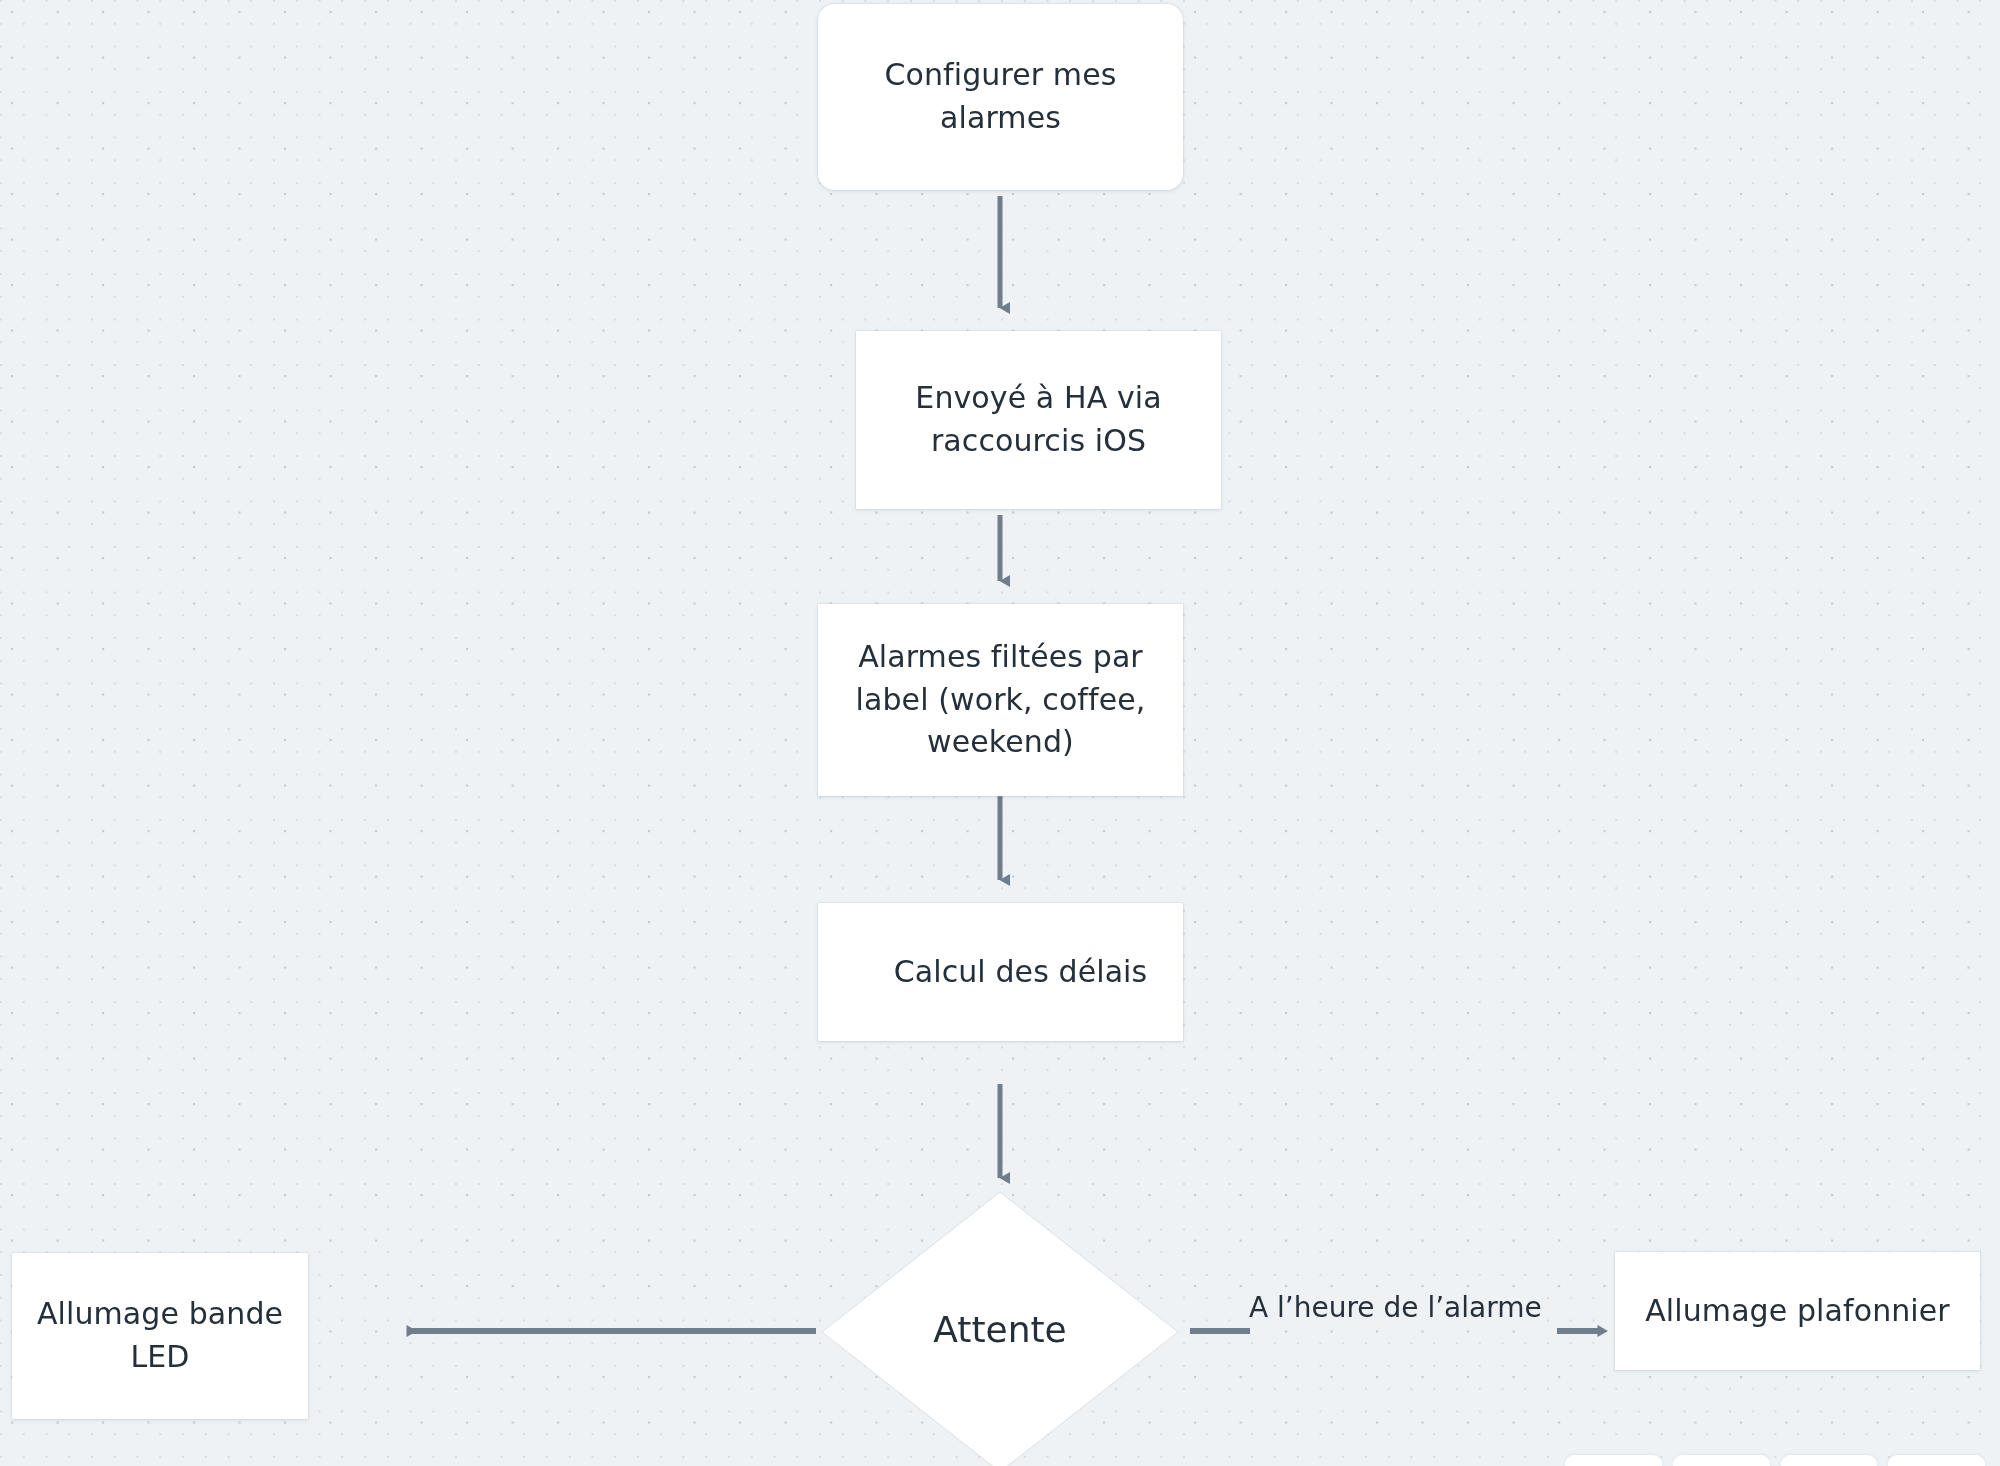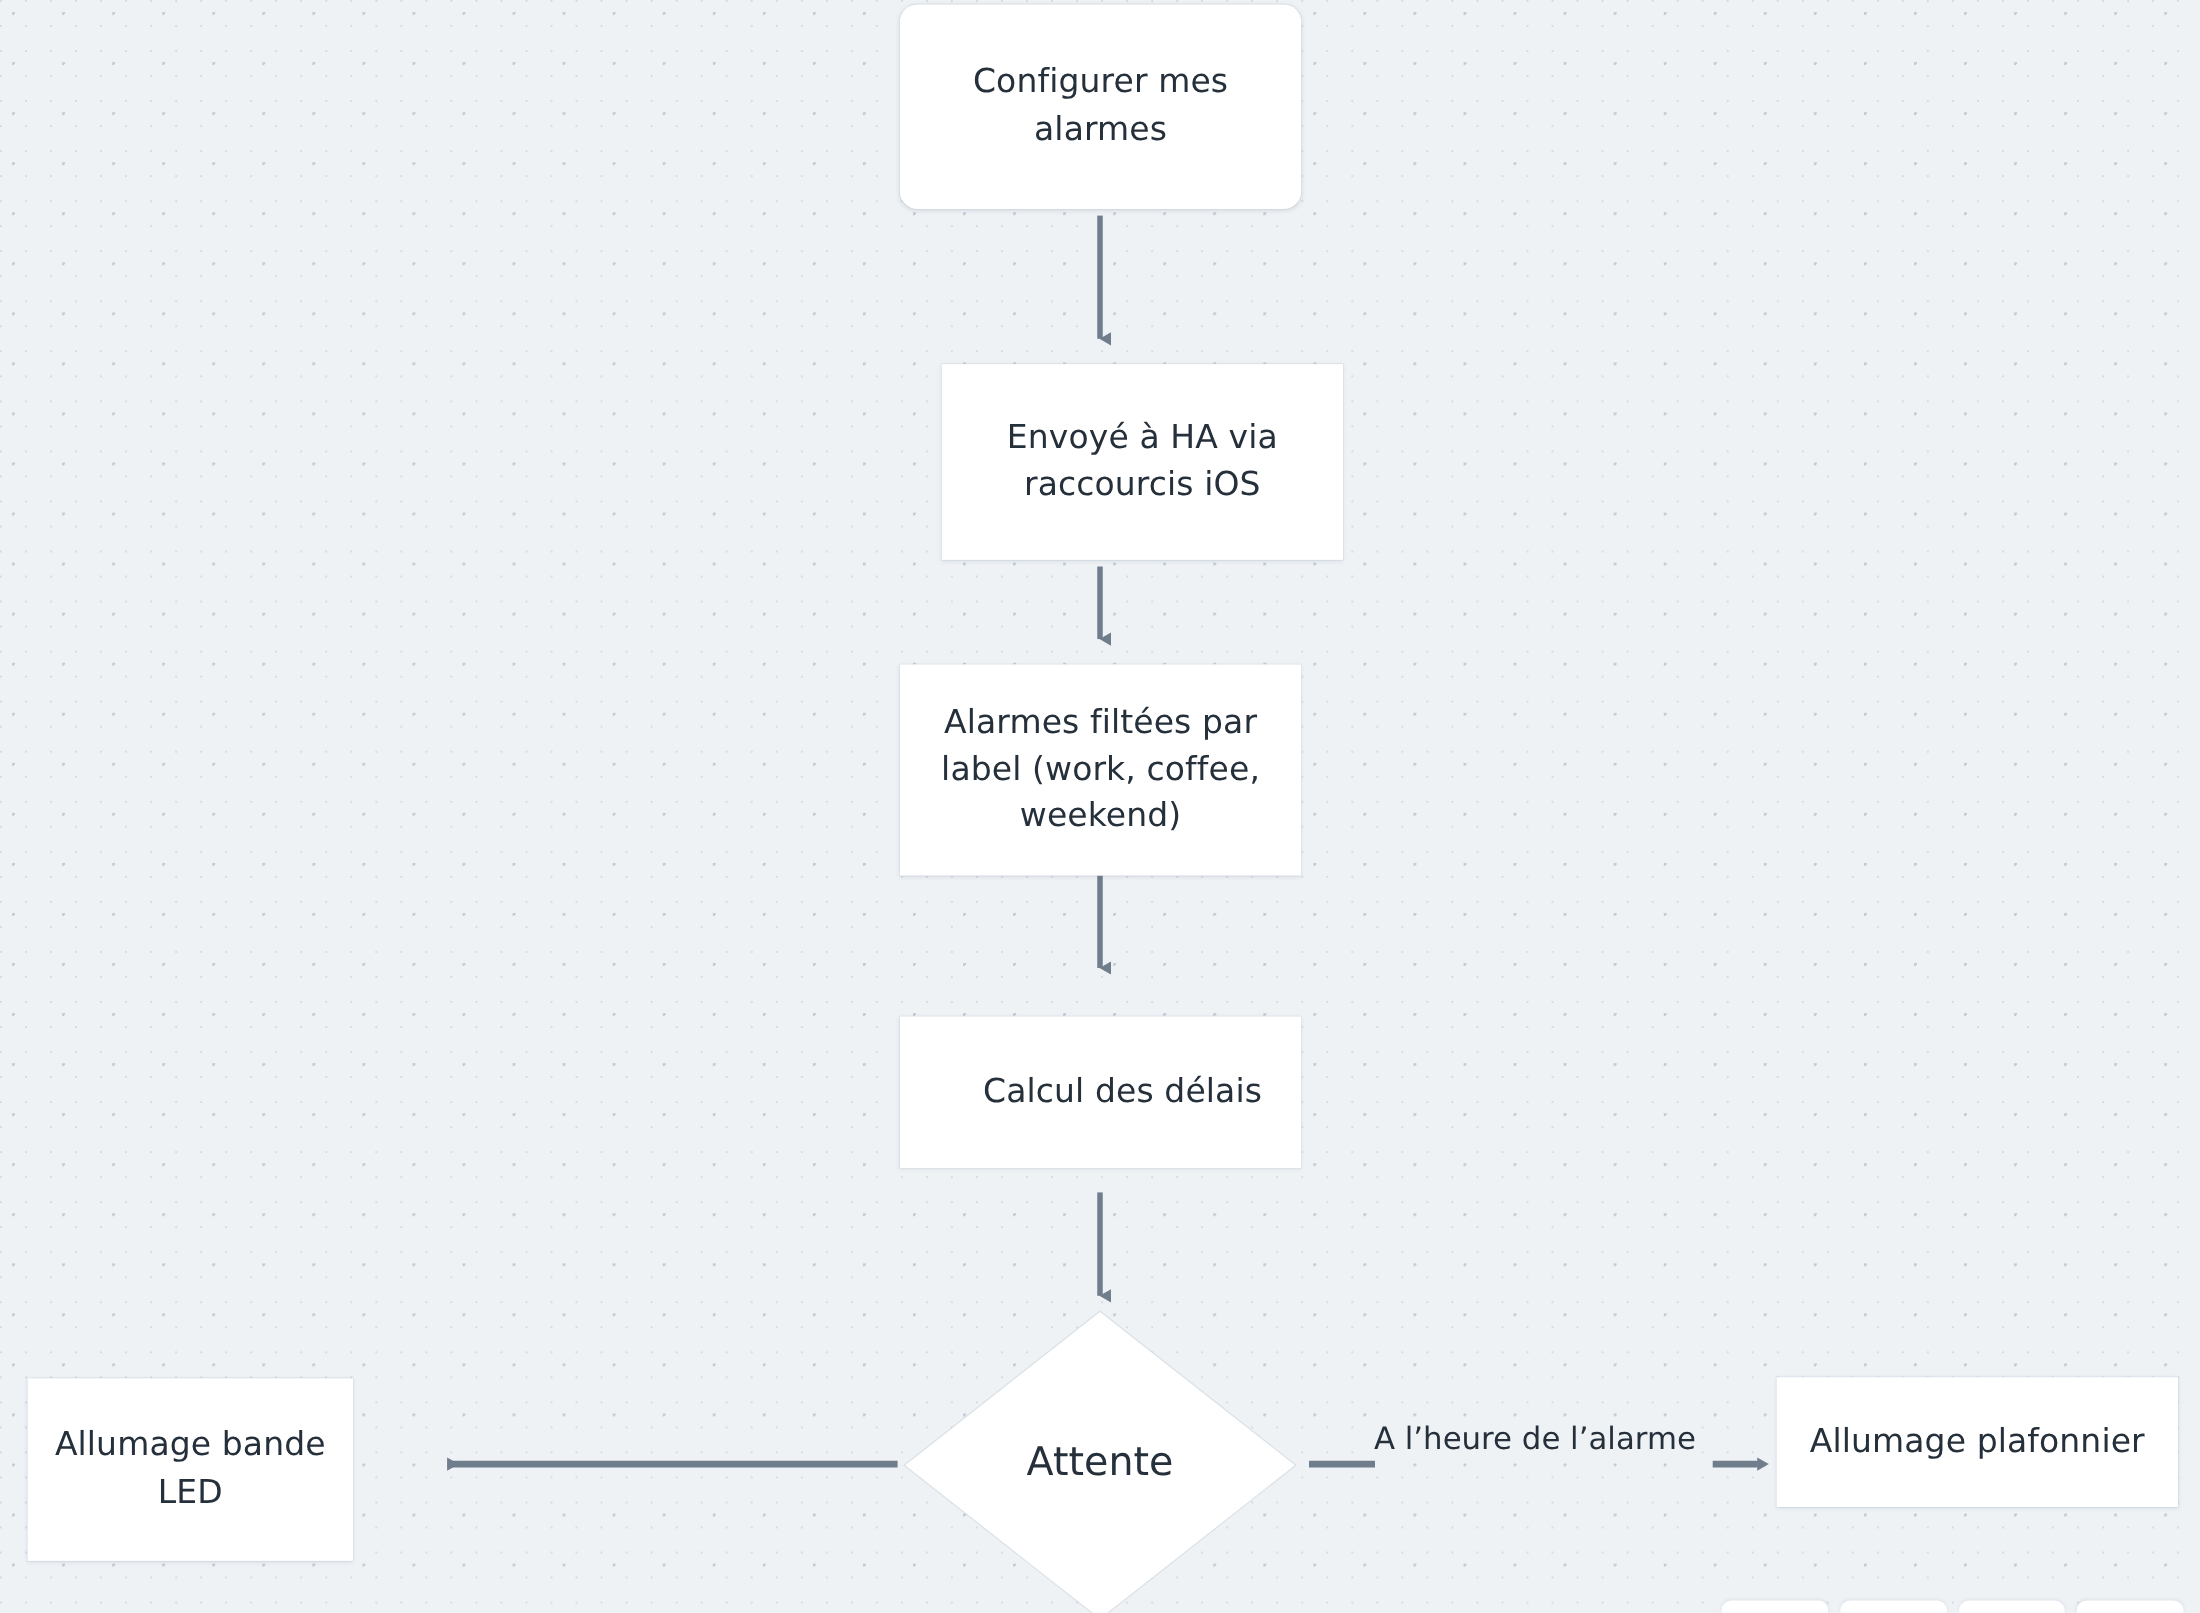--- a/index.html
+++ b/index.html
@@ -56,22 +56,22 @@
     line-height: 1.42;
     letter-spacing: 0.1px;
     padding: 0 16px;
     white-space: pre-line;
   }
 
   
   #node-configurer  { left: 818px;  top: 4px;    width: 365px; height: 186px; border-radius: 16px; }
   #node-envoye      { left: 856px;  top: 331px;  width: 365px; height: 178px; }
   #node-filtre      { left: 818px;  top: 604px;  width: 365px; height: 192px; }
-  #node-delais      { left: 818px;  top: 924px;  width: 365px; height: 138px; padding-left: 40px; }
-  #node-led         { left: 25px;   top: 1253px; width: 296px; height: 166px; }
+  #node-delais      { left: 818px;  top: 903px;  width: 365px; height: 138px; padding-left: 40px; }
+  #node-led         { left: 12px;   top: 1253px; width: 296px; height: 166px; }
   #node-plafonnier  { left: 1615px; top: 1252px; width: 365px; height: 118px; }
 
   
   #node-attente {
     position: absolute;
     left: 820px;
     top: 1190px;
     width: 360px;
     height: 284px;
     display: flex;

